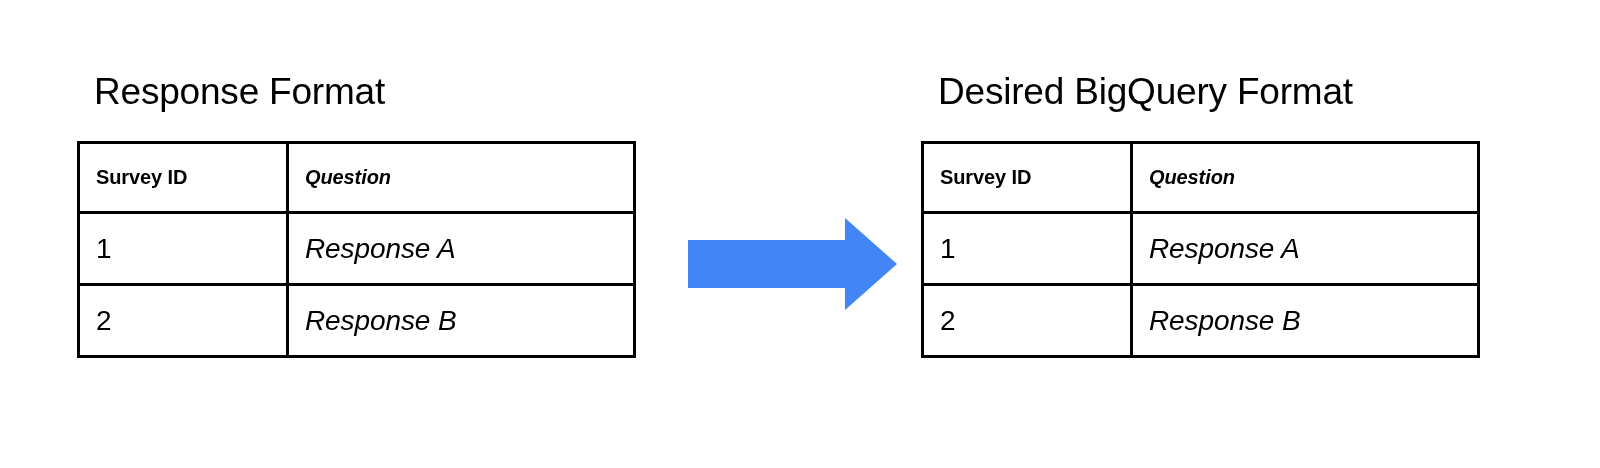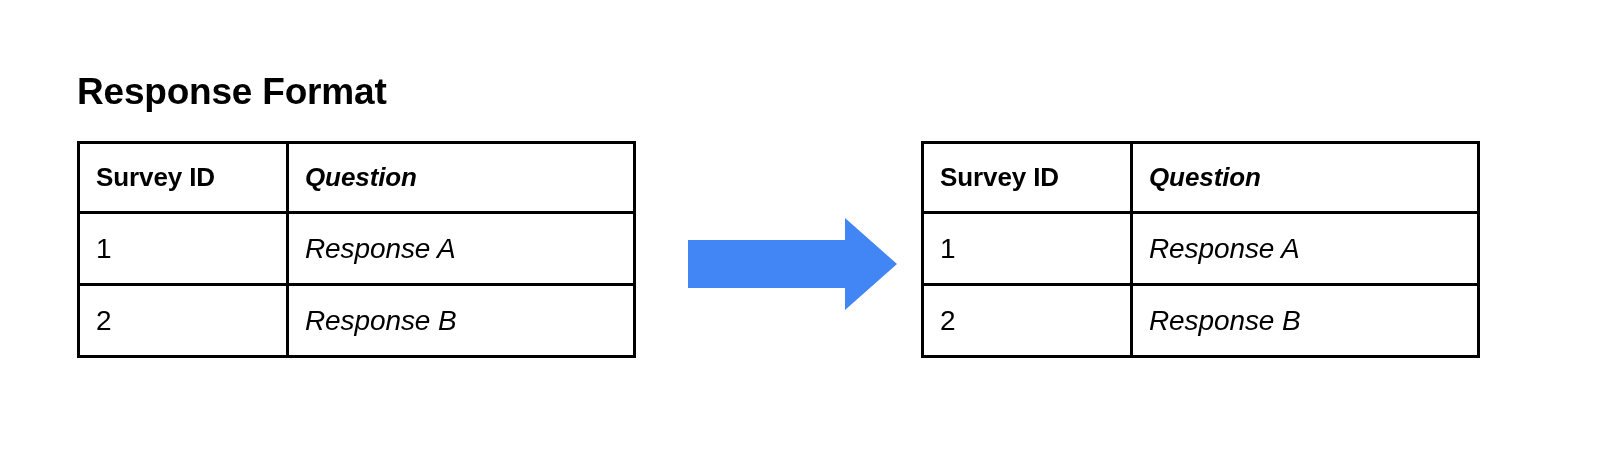--- a/index.html
+++ b/index.html
@@ -26,23 +26,23 @@
     position: absolute;
     top: 0;
     height: 468px;
   }
   .panel-left  { left: 77px;  width: 556px; }
   .panel-right { left: 921px; width: 556px; }
 
   .panel-title {
     position: absolute;
     top: 70px;
-    left: 0;
+    left: 17px;
     font-size: 37px;
-    font-weight: bold;
+    font-weight: normal;
     letter-spacing: -0.2px;
     line-height: 44px;
     white-space: nowrap;
     text-align: right;
   }
 
   
   .data-table {
     position: absolute;
     top: 141px;
@@ -57,21 +57,21 @@
     border: 3px solid #000000;
     padding: 0 0 0 16px;
     text-align: left;
     vertical-align: middle;
     height: 66px;
     box-sizing: border-box;
     overflow: hidden;
     white-space: nowrap;
   }
   .data-table th {
-    font-size: 26px;
+    font-size: 20px;
     font-weight: bold;
     letter-spacing: -0.1px;
   }
   .data-table td {
     font-size: 28px;
     font-weight: normal;
     letter-spacing: -0.1px;
   }
   .col-id  { width: 209px; }
   .col-txt { width: 347px; font-style: italic; }
@@ -120,20 +120,21 @@
   </div>
 
   <div class="arrow-wrap">
     <svg width="215" height="102" viewBox="0 0 215 102">
       <polygon points="3,27 160,27 160,5 212,51 160,97 160,75 3,75" fill="#4285F4"></polygon>
     </svg>
   </div>
 
   <div class="panel panel-right">
 
+    <div class="panel-title">Desired BigQuery Format</div>
 
     <table class="data-table">
       <thead>
         <tr>
           <th class="col-id">Survey ID</th>
           <th class="col-txt">Question</th>
         </tr>
       </thead>
       <tbody>
         <tr>

